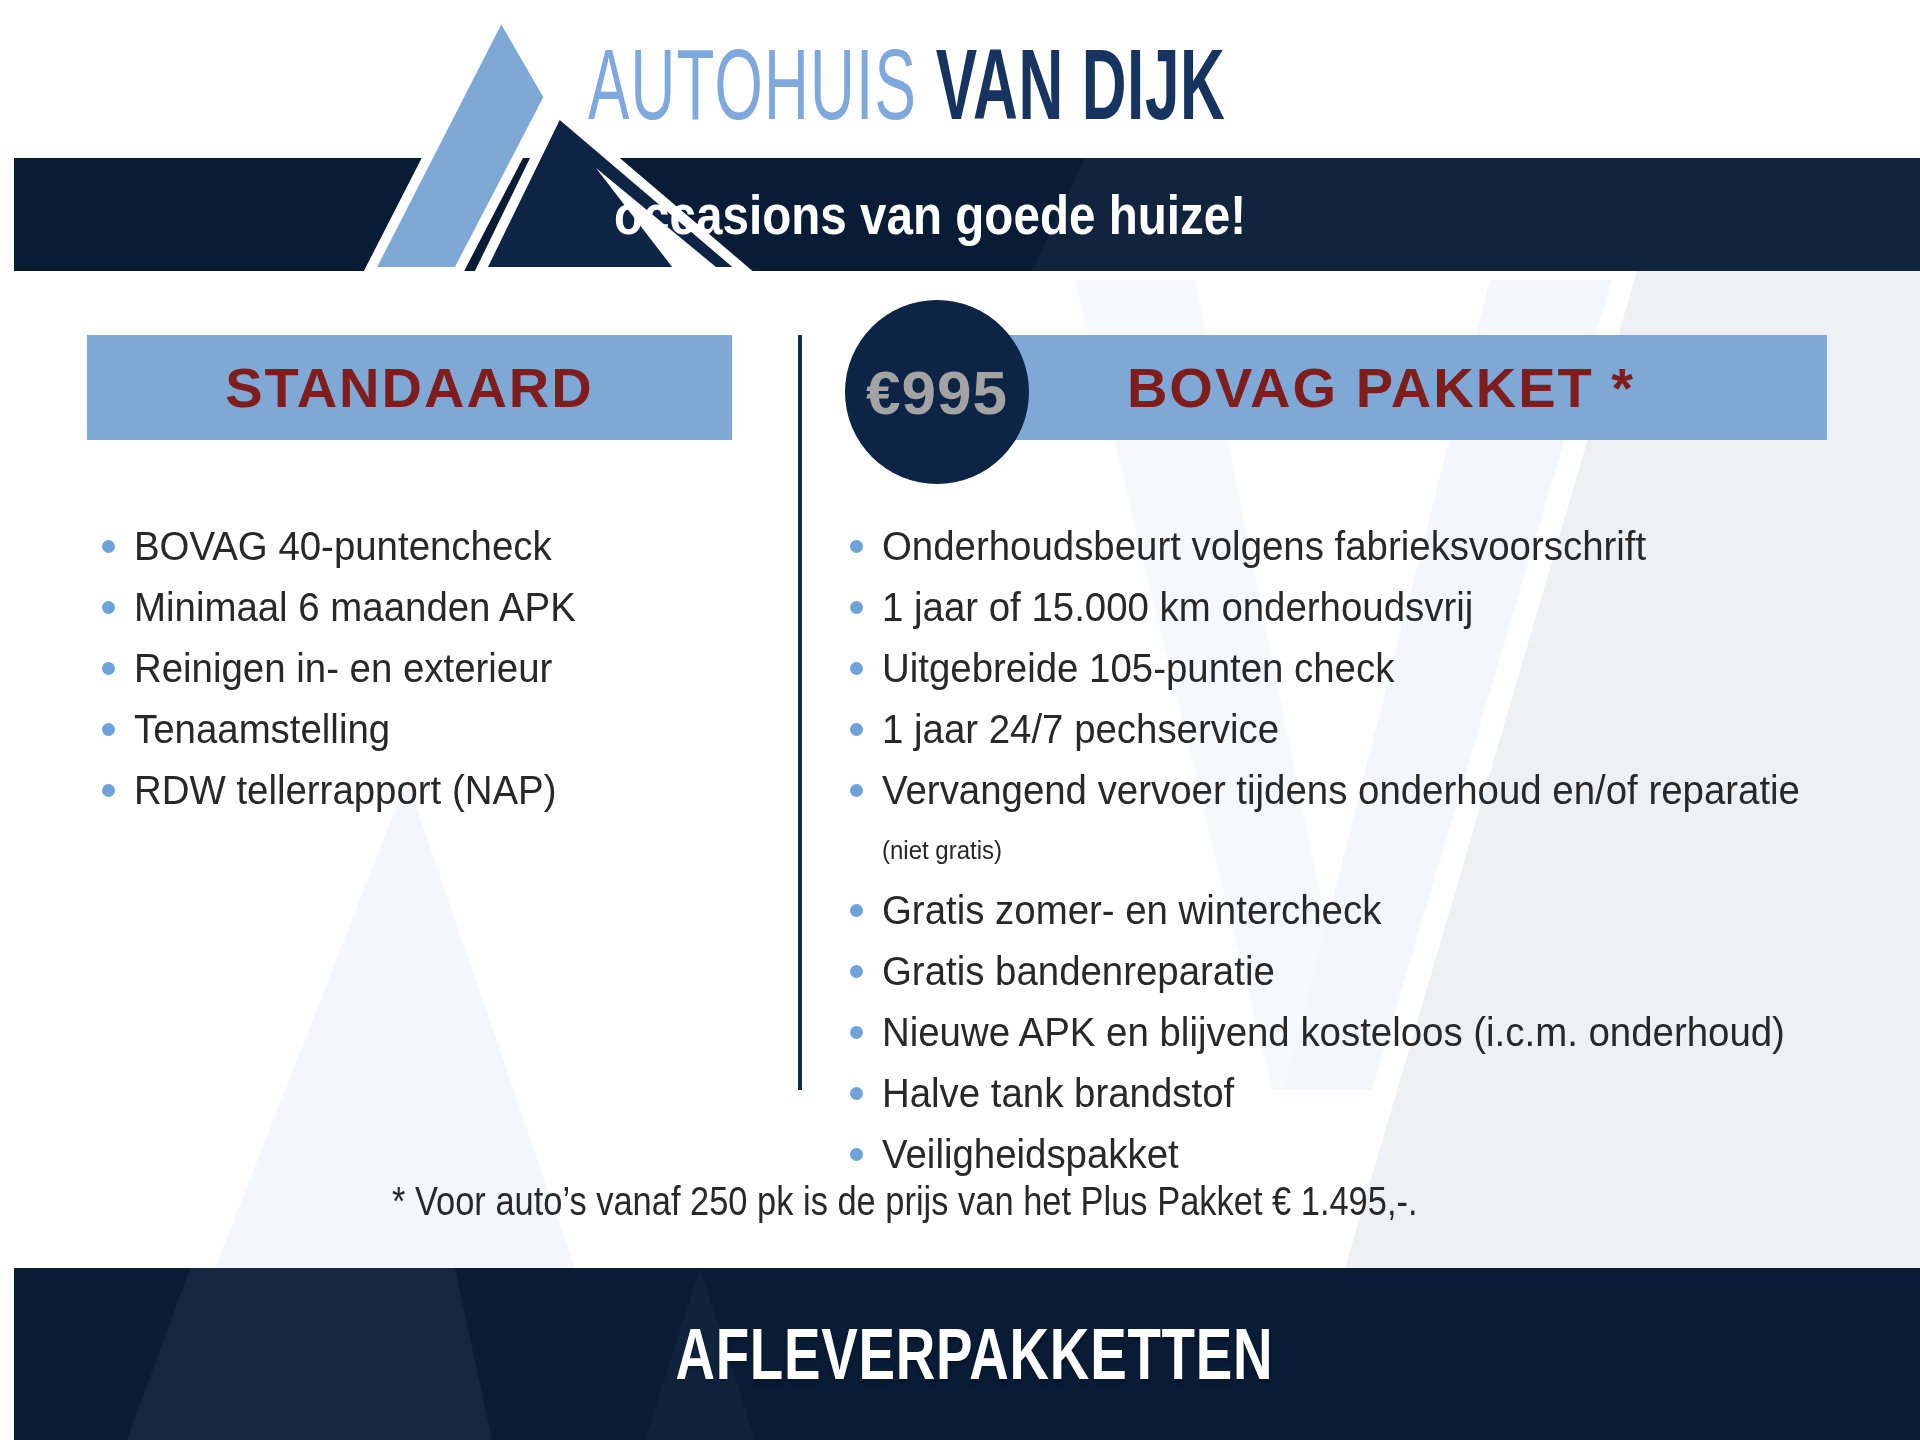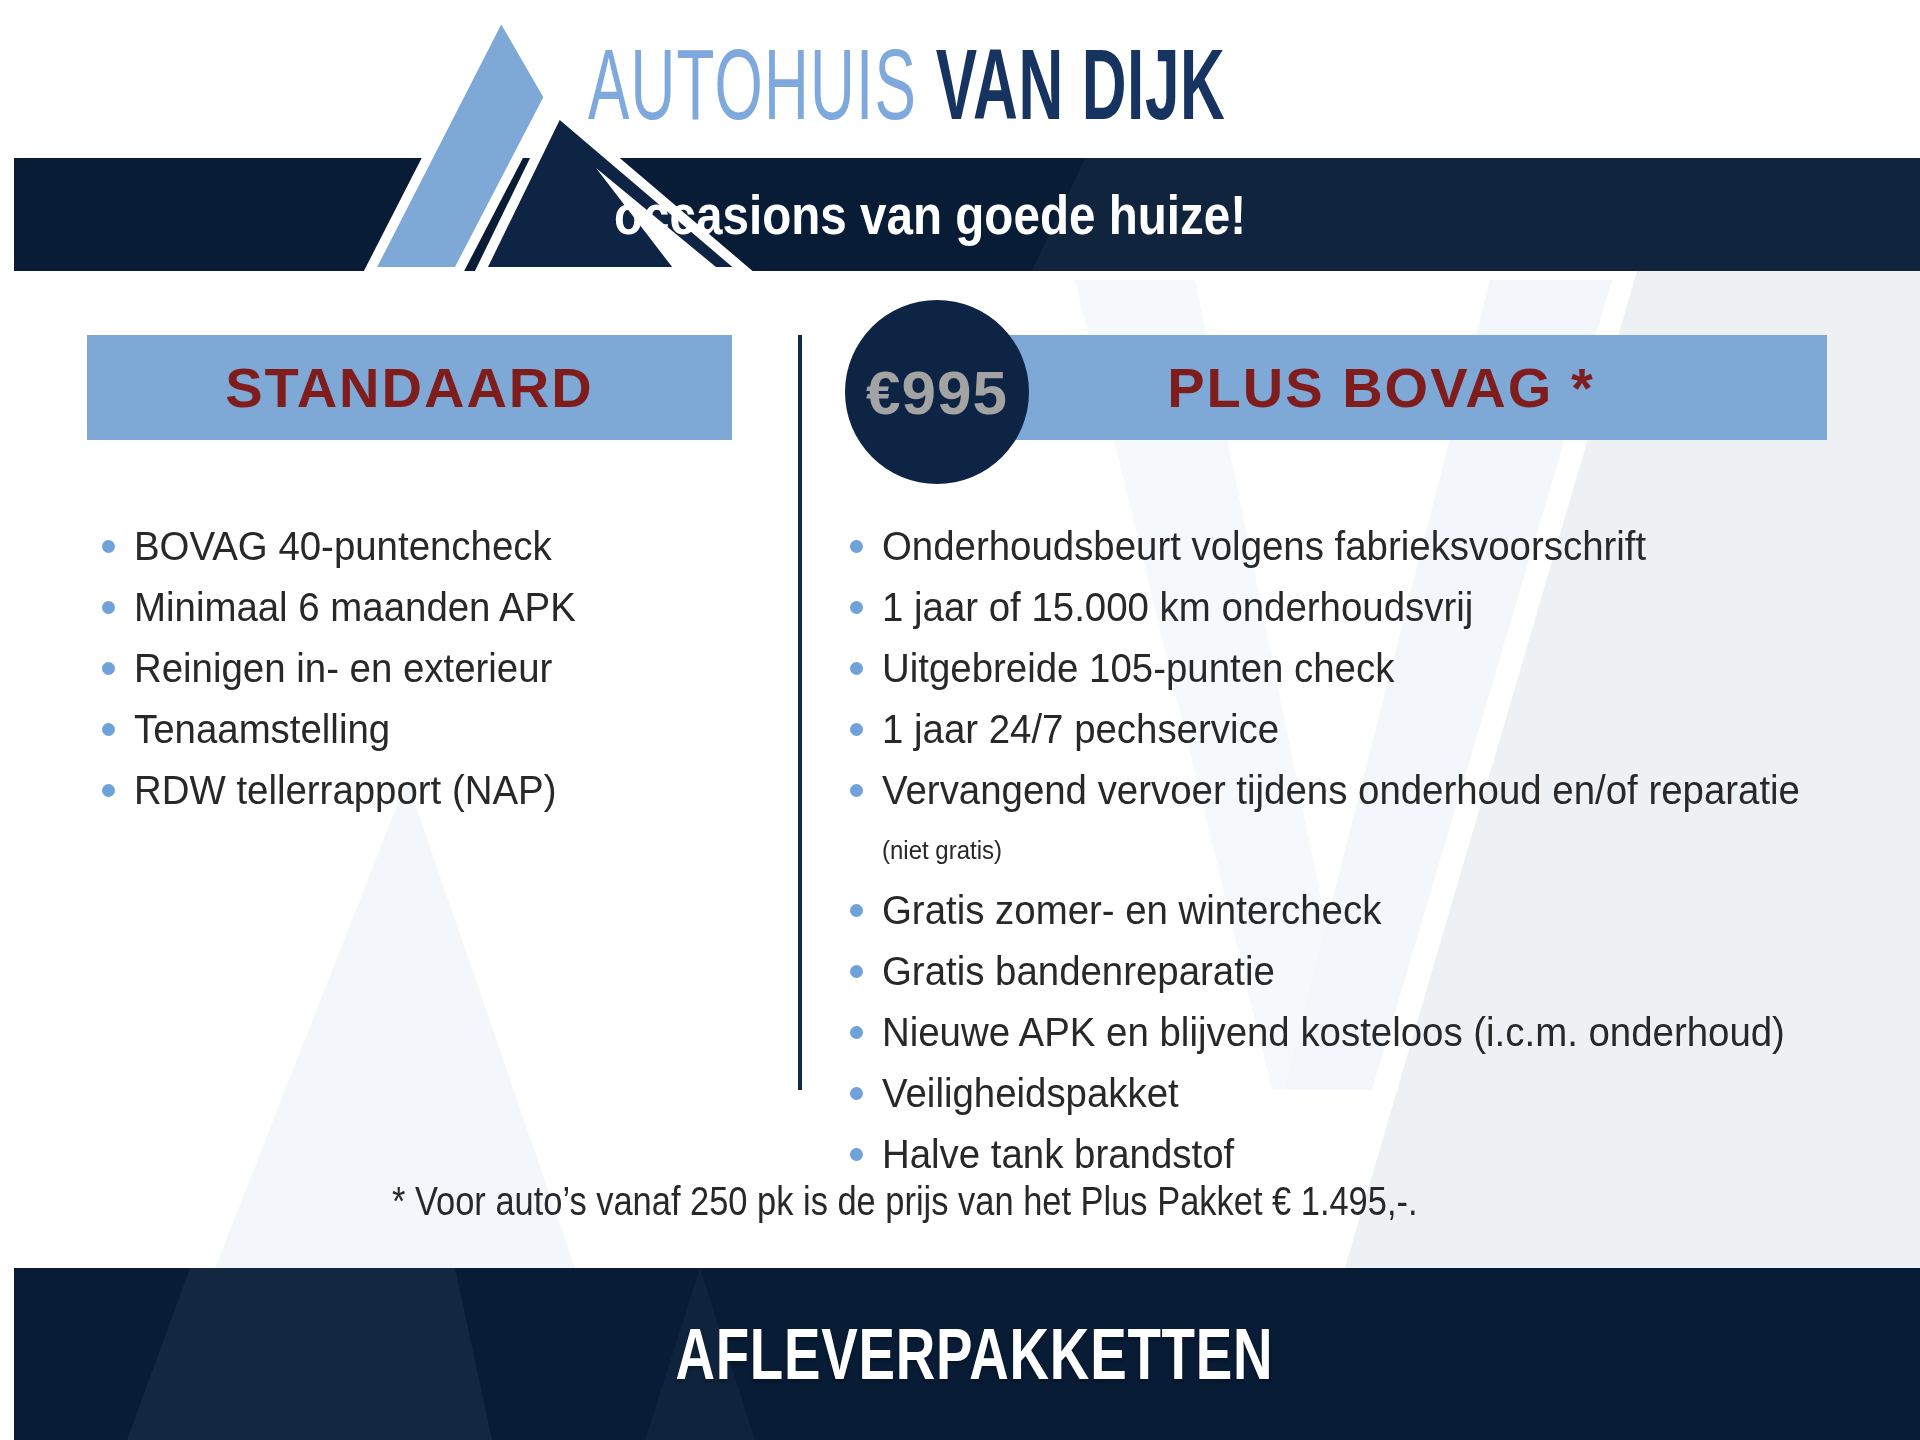--- a/index.html
+++ b/index.html
@@ -101,21 +101,21 @@
 
   <div class="brand-title"><span class="t-light">AUTOHUIS</span><span class="t-light">&nbsp;</span><span class="t-dark">VAN DIJK</span></div>
 
   <div class="slogan">occasions van goede huize!</div>
 
   <div class="box box-std">
     <span>STANDAARD</span>
   </div>
   <div class="divider"></div>
   <div class="box box-plus">
-    <span>PLUS BOVAG *</span>
+    <span>BOVAG PAKKET *</span>
   </div>
   <div class="price-circle">
     <span>€995</span>
   </div>
 
   <div class="list list-std">
 
       <div class="li">
         <span class="bullet"></span>
         <span class="txt">BOVAG 40-puntencheck</span>
@@ -185,24 +185,24 @@
         <span class="txt">Gratis bandenreparatie</span>
       </div>
 
       <div class="li">
         <span class="bullet"></span>
         <span class="txt">Nieuwe APK en blijvend kosteloos (i.c.m. onderhoud)</span>
       </div>
 
       <div class="li">
         <span class="bullet"></span>
+        <span class="txt">Halve tank brandstof</span>
+      </div>
+
+      <div class="li">
+        <span class="bullet"></span>
         <span class="txt">Veiligheidspakket</span>
       </div>
-
-      <div class="li">
-        <span class="bullet"></span>
-        <span class="txt">Halve tank brandstof</span>
-      </div>
     </div>
 
   <div class="footnote">* Voor auto’s vanaf 250 pk is de prijs van het Plus Pakket € 1.495,-.</div>
 
 </div>
 
 </body></html>

